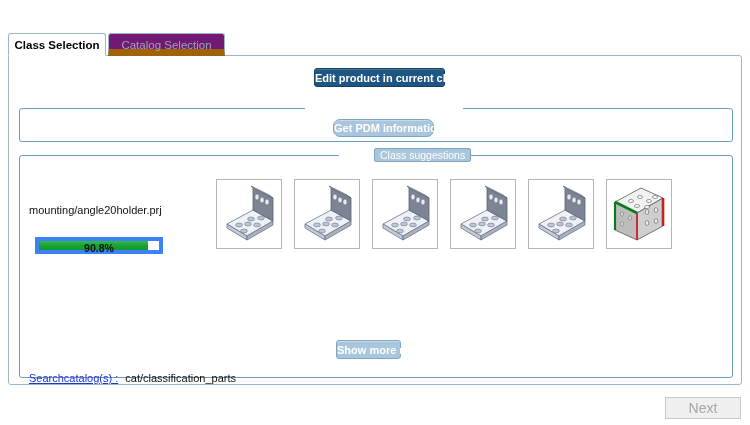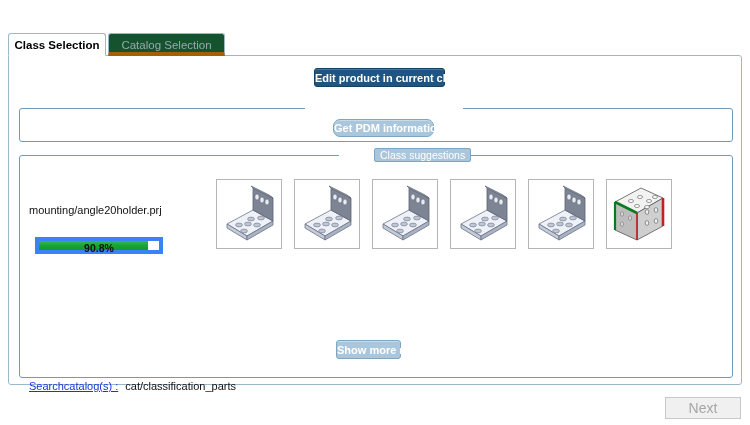--- a/index.html
+++ b/index.html
@@ -57,24 +57,24 @@
     left:0;width:98px;
     background:#ffffff;
     border-bottom:1px solid #ffffff;
     color:#000;
     font-weight:bold;
     font-size:11.5px;
     z-index:3;
   }
   .tab.inactive{
     left:100px;width:117px;
-    background:#14532d;
+    background:#701a75;
     color:#9aa7b0;
     font-size:11.5px;
-    border-bottom:4px solid #a16207;
+    border-bottom:7px solid #a16207;
     z-index:2;
   }
 
   
   .tabpage{
     position:absolute;left:8px;top:55px;width:734px;height:330px;
     box-sizing:border-box;
     background:#ffffff;
     border:1px solid #9ab8cc;
     border-radius:0 3px 3px 3px;
@@ -166,21 +166,21 @@
   .thumb{
     position:absolute;top:0;width:66px;height:70px;
     box-sizing:border-box;
     background:#ffffff;
     border:1px solid #b5b5b5;
     cursor:pointer;
   }
   .thumb svg{display:block;}
 
   
-  .catalog-line{position:absolute;left:20px;top:324px;white-space:nowrap;text-align:center;}
+  .catalog-line{position:absolute;left:20px;top:316px;white-space:nowrap;text-align:center;}
   .catalog-link{
     color:#1a36d0;text-decoration:underline;font-size:11px;cursor:pointer;
   }
   .catalog-value{color:#111;font-size:11px;margin-left:4px;}
 
   
   .next-btn{
     position:absolute;left:665px;top:397px;width:76px;height:22px;
     box-sizing:border-box;
     background:#f0f0f0;

